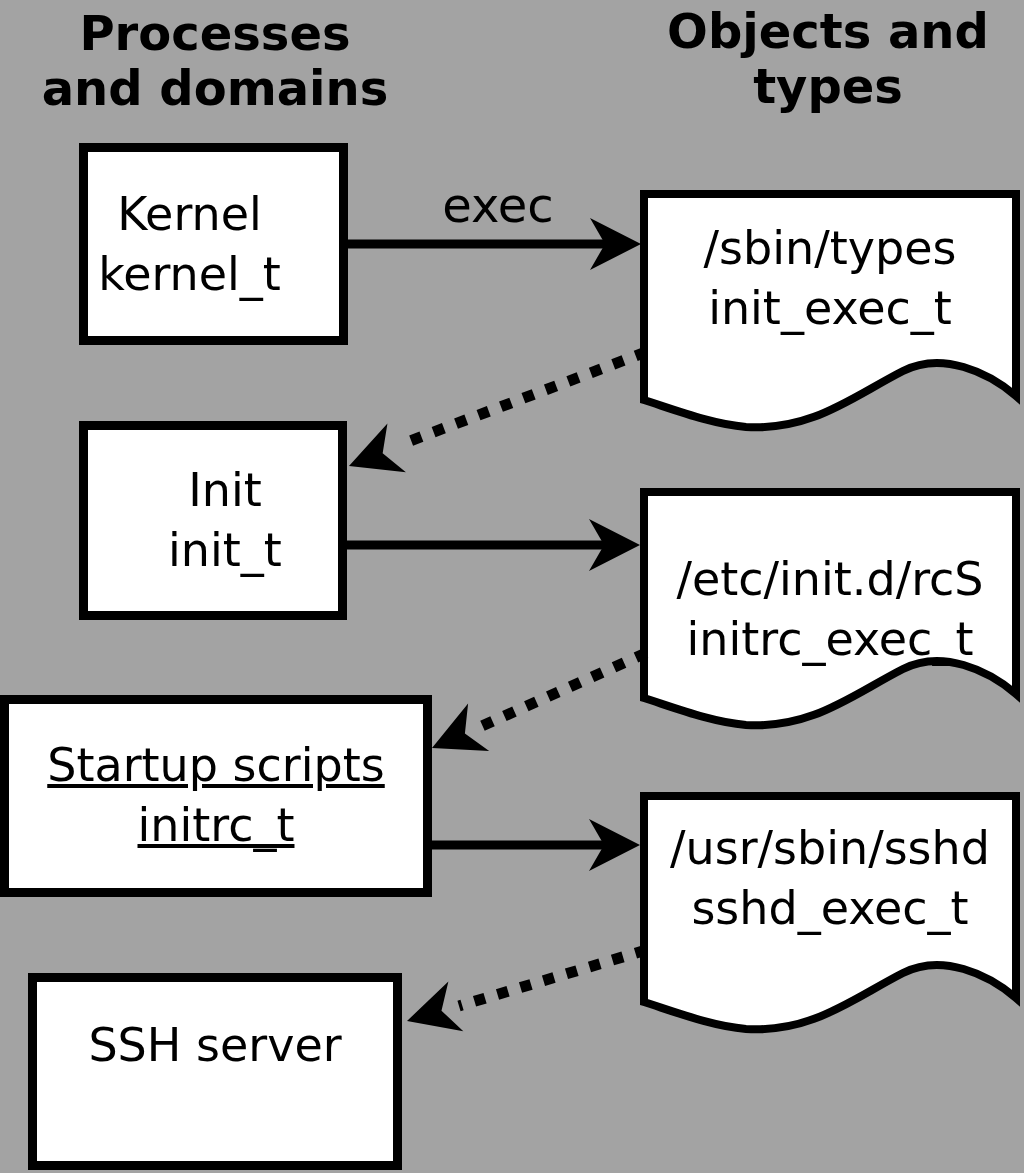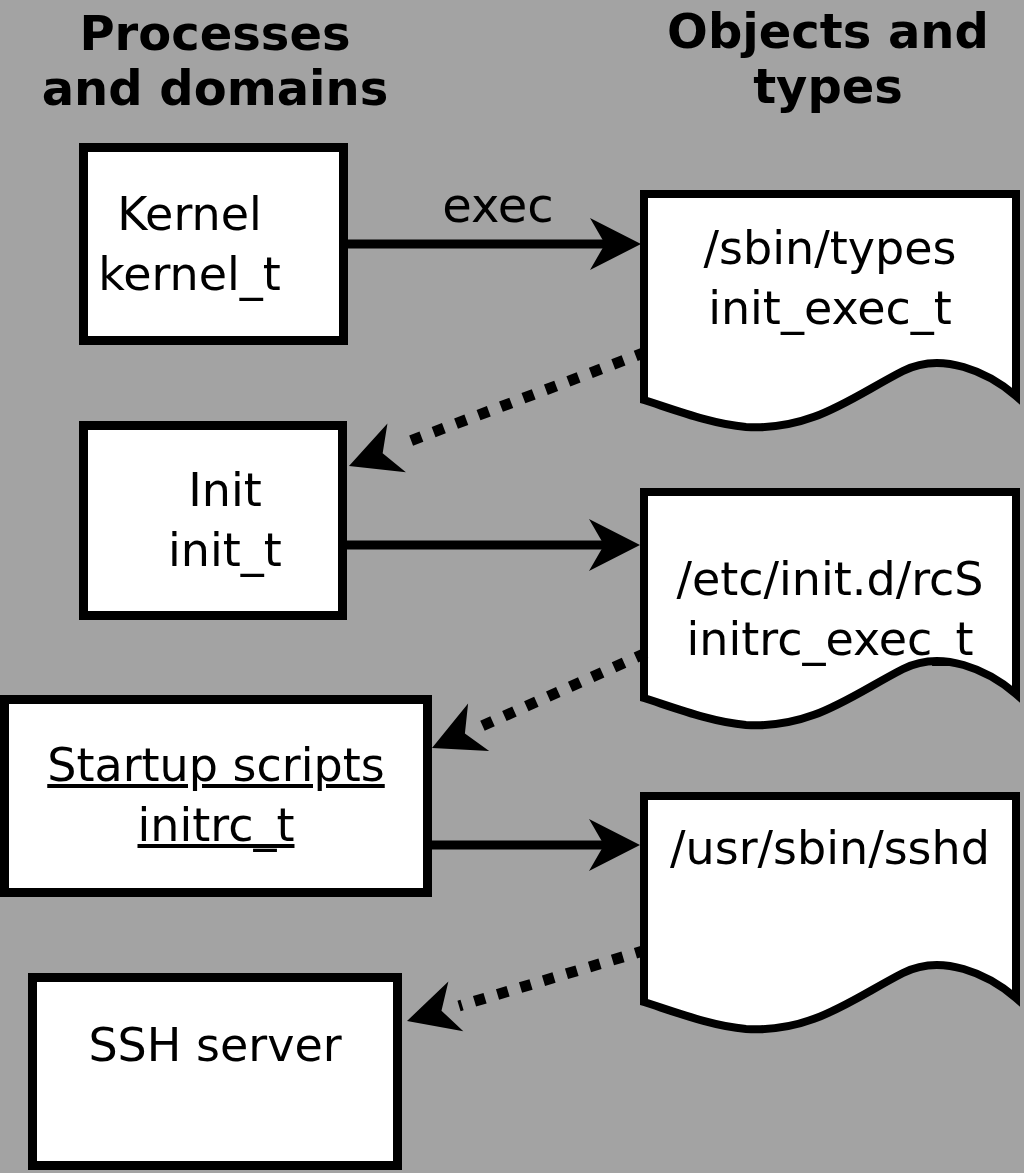--- a/index.html
+++ b/index.html
@@ -95,15 +95,16 @@
   <div class="lbl" style="left:644px;top:218px;width:372px;">
     <div>/sbin/types</div>
     <div>init_exec_t</div>
   </div>
   <div class="lbl" style="left:644px;top:521px;width:372px;margin-top:28px;">
     <div>/etc/init.d/rcS</div>
     <div>initrc_exec_t</div>
   </div>
   <div class="lbl" style="left:644px;top:818px;width:372px;">
     <div>/usr/sbin/sshd</div>
+    <div>sshd_exec_t</div>
   </div>
 
 </div>
 
 </body></html>

